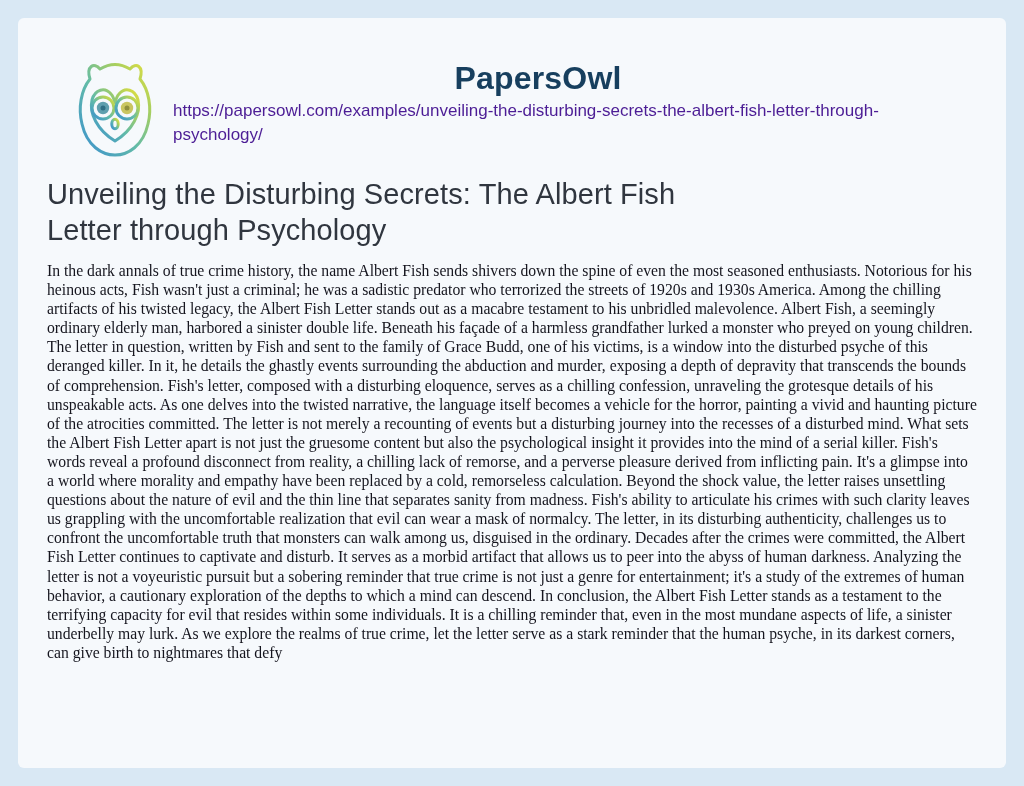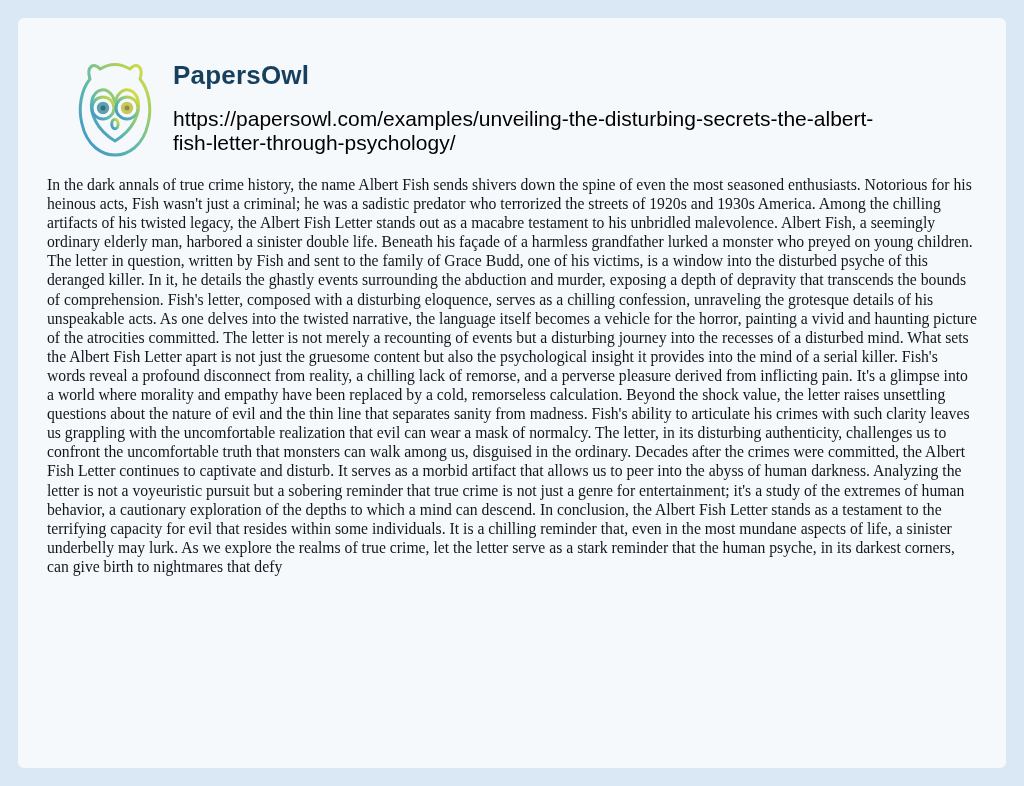--- a/index.html
+++ b/index.html
@@ -23,31 +23,32 @@
     gap: 8px;
     margin-left: 18px;
   }
   .logo-wrap {
     width: 100px;
     height: 104px;
     flex: 0 0 auto;
   }
   .brand-block { padding-top: 2px; }
   .brand-name {
-    font-size: 26px;
+    font-size: 32px;
     font-weight: 700;
     color: #173f5e;
     letter-spacing: 0.2px;
+    text-align: center;
   }
   .page-url {
-    margin-top: 16px;
+    margin-top: 2px;
     max-width: 730px;
-    font-size: 21px;
+    font-size: 17px;
     line-height: 24px;
-    color: #000000;
+    color: #4c1d95;
     overflow-wrap: break-word;
     word-break: break-word;
   }
   .page-title {
     margin-top: 14px;
     max-width: 700px;
     font-size: 29px;
     line-height: 36px;
     font-weight: 400;
     color: #30363f;
@@ -94,16 +95,17 @@
       </svg>
     </div>
 
     <div class="brand-block">
       <div class="brand-name">PapersOwl</div>
       <div class="page-url">https://papersowl.com/examples/unveiling-the-disturbing-secrets-the-albert-fish-letter-through-psychology/</div>
     </div>
 
   </div>
 
+  <h1 class="page-title">Unveiling the Disturbing Secrets: The Albert Fish Letter through Psychology</h1>
 
   <p class="essay-body">In the dark annals of true crime history, the name Albert Fish sends shivers down the spine of even the most seasoned enthusiasts. Notorious for his heinous acts, Fish wasn't just a criminal; he was a sadistic predator who terrorized the streets of 1920s and 1930s America. Among the chilling artifacts of his twisted legacy, the Albert Fish Letter stands out as a macabre testament to his unbridled malevolence. Albert Fish, a seemingly ordinary elderly man, harbored a sinister double life. Beneath his façade of a harmless grandfather lurked a monster who preyed on young children. The letter in question, written by Fish and sent to the family of Grace Budd, one of his victims, is a window into the disturbed psyche of this deranged killer. In it, he details the ghastly events surrounding the abduction and murder, exposing a depth of depravity that transcends the bounds of comprehension. Fish's letter, composed with a disturbing eloquence, serves as a chilling confession, unraveling the grotesque details of his unspeakable acts. As one delves into the twisted narrative, the language itself becomes a vehicle for the horror, painting a vivid and haunting picture of the atrocities committed. The letter is not merely a recounting of events but a disturbing journey into the recesses of a disturbed mind. What sets the Albert Fish Letter apart is not just the gruesome content but also the psychological insight it provides into the mind of a serial killer. Fish's words reveal a profound disconnect from reality, a chilling lack of remorse, and a perverse pleasure derived from inflicting pain. It's a glimpse into a world where morality and empathy have been replaced by a cold, remorseless calculation. Beyond the shock value, the letter raises unsettling questions about the nature of evil and the thin line that separates sanity from madness. Fish's ability to articulate his crimes with such clarity leaves us grappling with the uncomfortable realization that evil can wear a mask of normalcy. The letter, in its disturbing authenticity, challenges us to confront the uncomfortable truth that monsters can walk among us, disguised in the ordinary. Decades after the crimes were committed, the Albert Fish Letter continues to captivate and disturb. It serves as a morbid artifact that allows us to peer into the abyss of human darkness. Analyzing the letter is not a voyeuristic pursuit but a sobering reminder that true crime is not just a genre for entertainment; it's a study of the extremes of human behavior, a cautionary exploration of the depths to which a mind can descend. In conclusion, the Albert Fish Letter stands as a testament to the terrifying capacity for evil that resides within some individuals. It is a chilling reminder that, even in the most mundane aspects of life, a sinister underbelly may lurk. As we explore the realms of true crime, let the letter serve as a stark reminder that the human psyche, in its darkest corners, can give birth to nightmares that defy</p>
 
 </div>
 
 </body></html>

